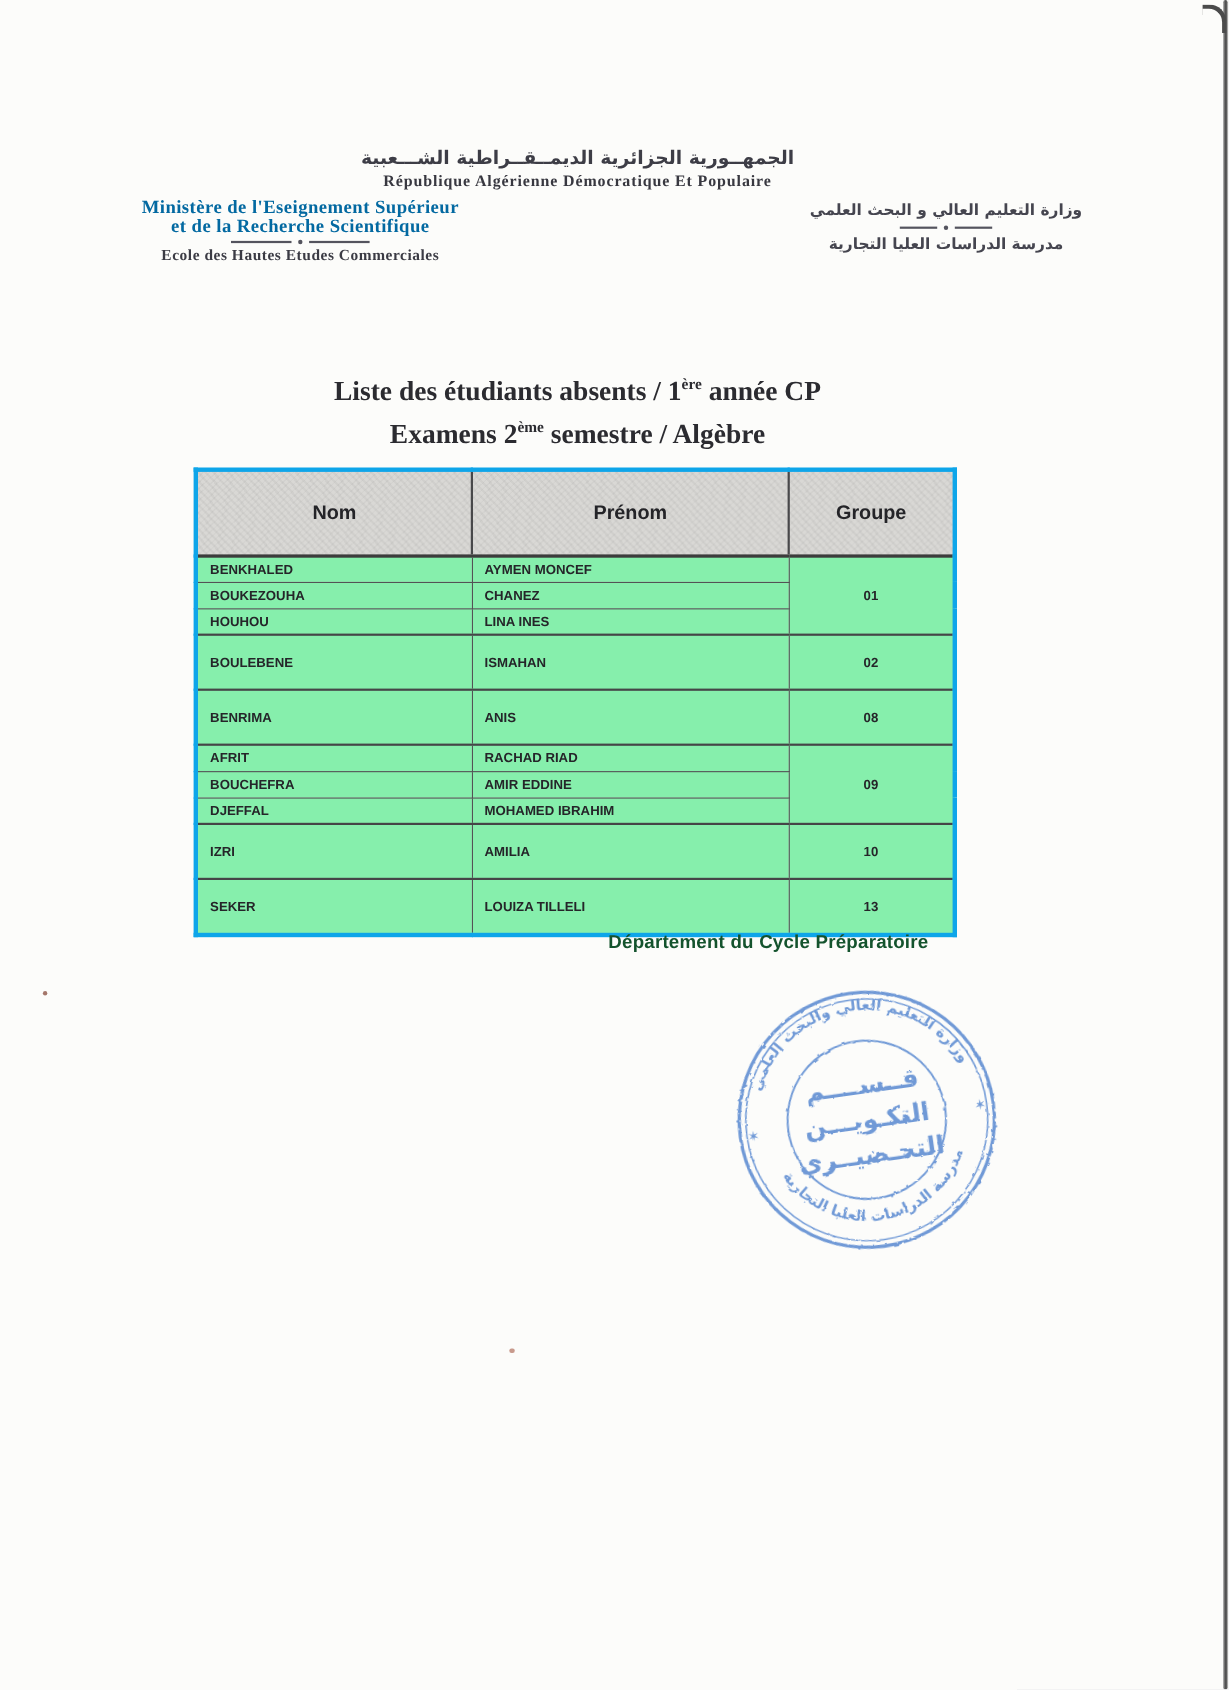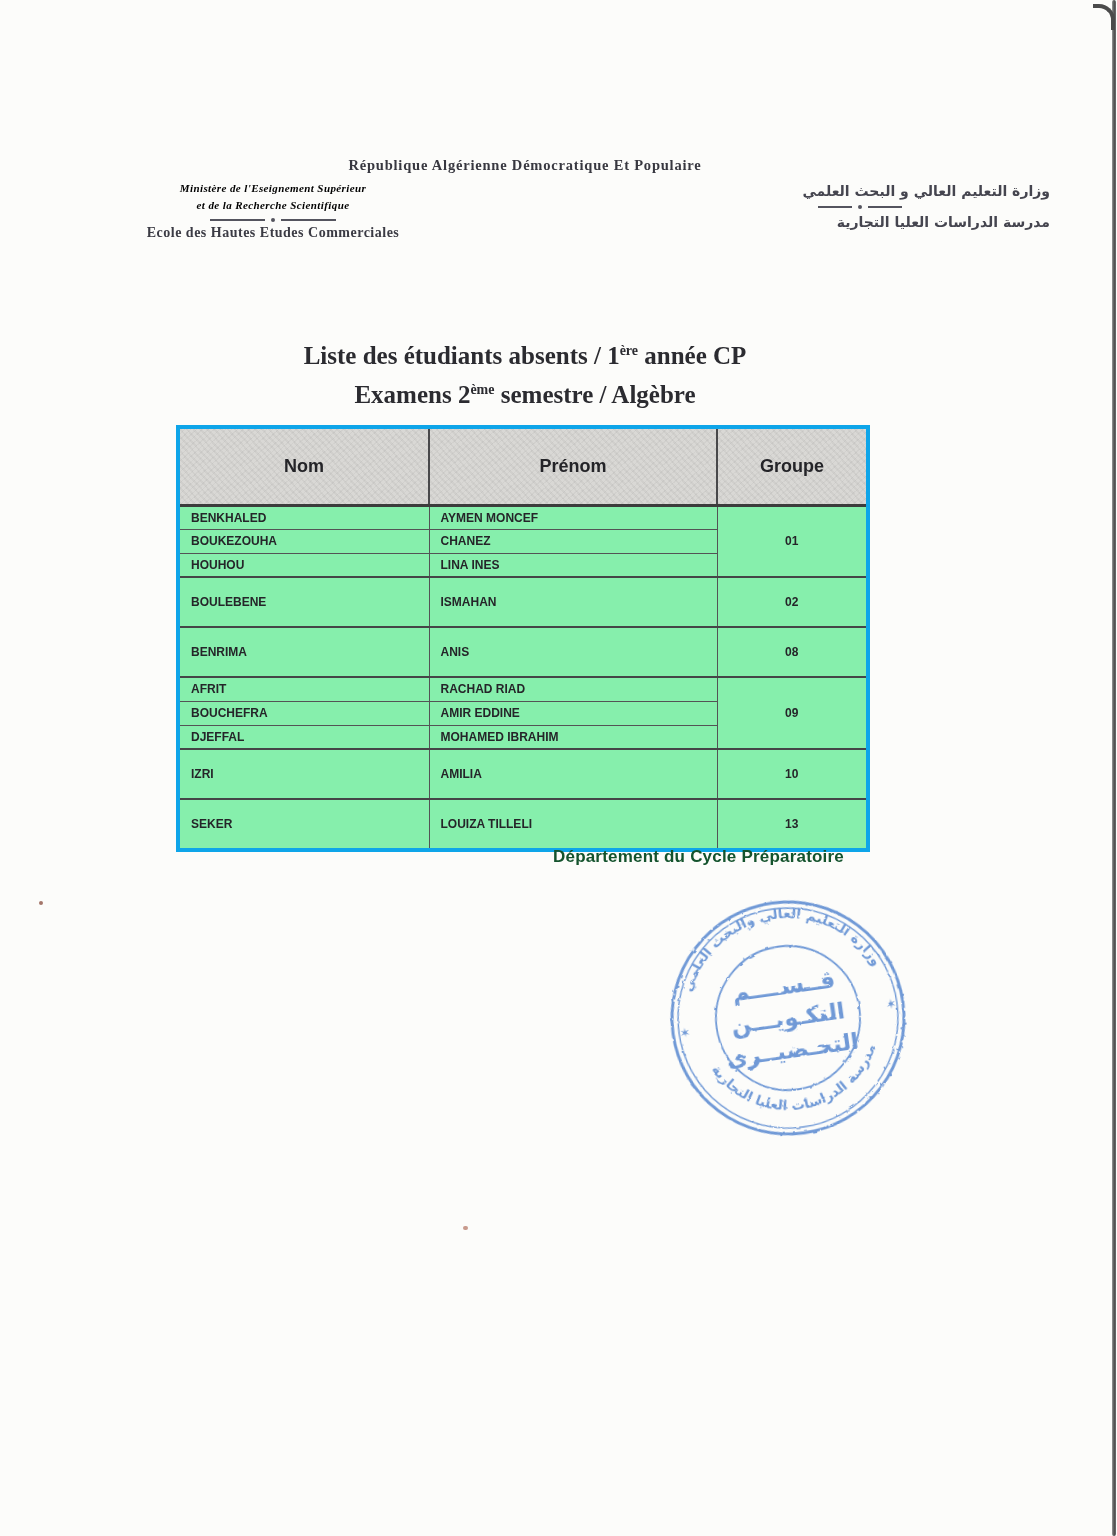--- a/index.html
+++ b/index.html
@@ -30,22 +30,22 @@
     font-family:"DejaVu Sans", sans-serif; font-size:17px; font-weight:bold;
     color:#3d3d46; letter-spacing:1px;
   }
   .hdr-republic-fr {
     position:absolute; top:157px; left:0; width:1050px; text-align:center;
     font-family:"Liberation Serif", serif; font-size:14.5px; font-weight:bold;
     color:#383840; letter-spacing:0.8px;
   }
   .hdr-left { position:absolute; left:118px; top:180px; width:310px; text-align:center; }
   .hdr-left .ministry-line {
-    font-family:"Liberation Serif", serif; font-size:11px; font-weight:bold;
-    color:#000000; line-height:17px; letter-spacing:0.4px;font-style:italic;
+    font-family:"Liberation Serif", serif; font-size:17px; font-weight:bold;
+    color:#0369a1; line-height:17px; letter-spacing:0.4px;
   }
   .mini-divider {
     display:flex; align-items:center; justify-content:center; gap:6px;
     margin:4px auto 3px; color:#4c4c56; width:200px;
   }
   .mini-divider .bar { height:2px; width:55px; background:#54545e; }
   .mini-divider .dot { width:4px; height:4px; border-radius:50%; background:#54545e; }
   .hdr-left .school-fr {
     font-family:"Liberation Serif", serif; font-size:14px; font-weight:bold;
     color:#3b3b44; letter-spacing:0.5px;
@@ -62,21 +62,21 @@
     text-align:right; padding-right:14px; font-size:9px; letter-spacing:7px;
     color:#5a5a5e; font-weight:bold; margin-top:-2px;
   }
   .logo-tagline {
     text-align:center; font-size:8.5px; font-style:italic; color:#6a6a70;
     margin-top:5px; letter-spacing:0.5px;
   }
   .hdr-right { position:absolute; left:670px; top:182px; width:380px; text-align:center; }
   .hdr-right .ar-line {
     font-family:"DejaVu Sans", sans-serif; font-size:14px; font-weight:bold;
-    color:#45454f; line-height:18px;text-align:right;
+    color:#45454f; line-height:18px;
   }
   .hdr-right .mini-divider { width:130px; margin:5px auto 4px; }
   .hdr-right .mini-divider .bar { width:34px; height:1.5px; }
 
   
   .doc-title {
     position:absolute; top:334px; left:0; width:1050px; text-align:center;
     font-family:"Liberation Serif", serif; font-weight:bold; font-size:25px;
     color:#2b2b30; line-height:34px;
   }
@@ -122,20 +122,21 @@
 </head>
 <body>
 
 <div class="page">
 
   <div class="scan-edge-right"></div>
   <div class="scan-corner-tr"></div>
   <div class="speck speck-1"></div>
   <div class="speck speck-2"></div>
 
+  <div class="hdr-arabic-republic">الجمهــورية الجزائرية الديمــقــراطية الشـــعبية</div>
   <div class="hdr-republic-fr">République Algérienne Démocratique Et Populaire</div>
 
   <div class="hdr-left">
     <div class="ministry-line">Ministère de l'Eseignement Supérieur</div>
     <div class="ministry-line">et de la Recherche Scientifique</div>
     <div class="mini-divider">
       <span class="bar"></span>
         <span class="dot"></span>
         <span class="bar"></span>
     </div>

